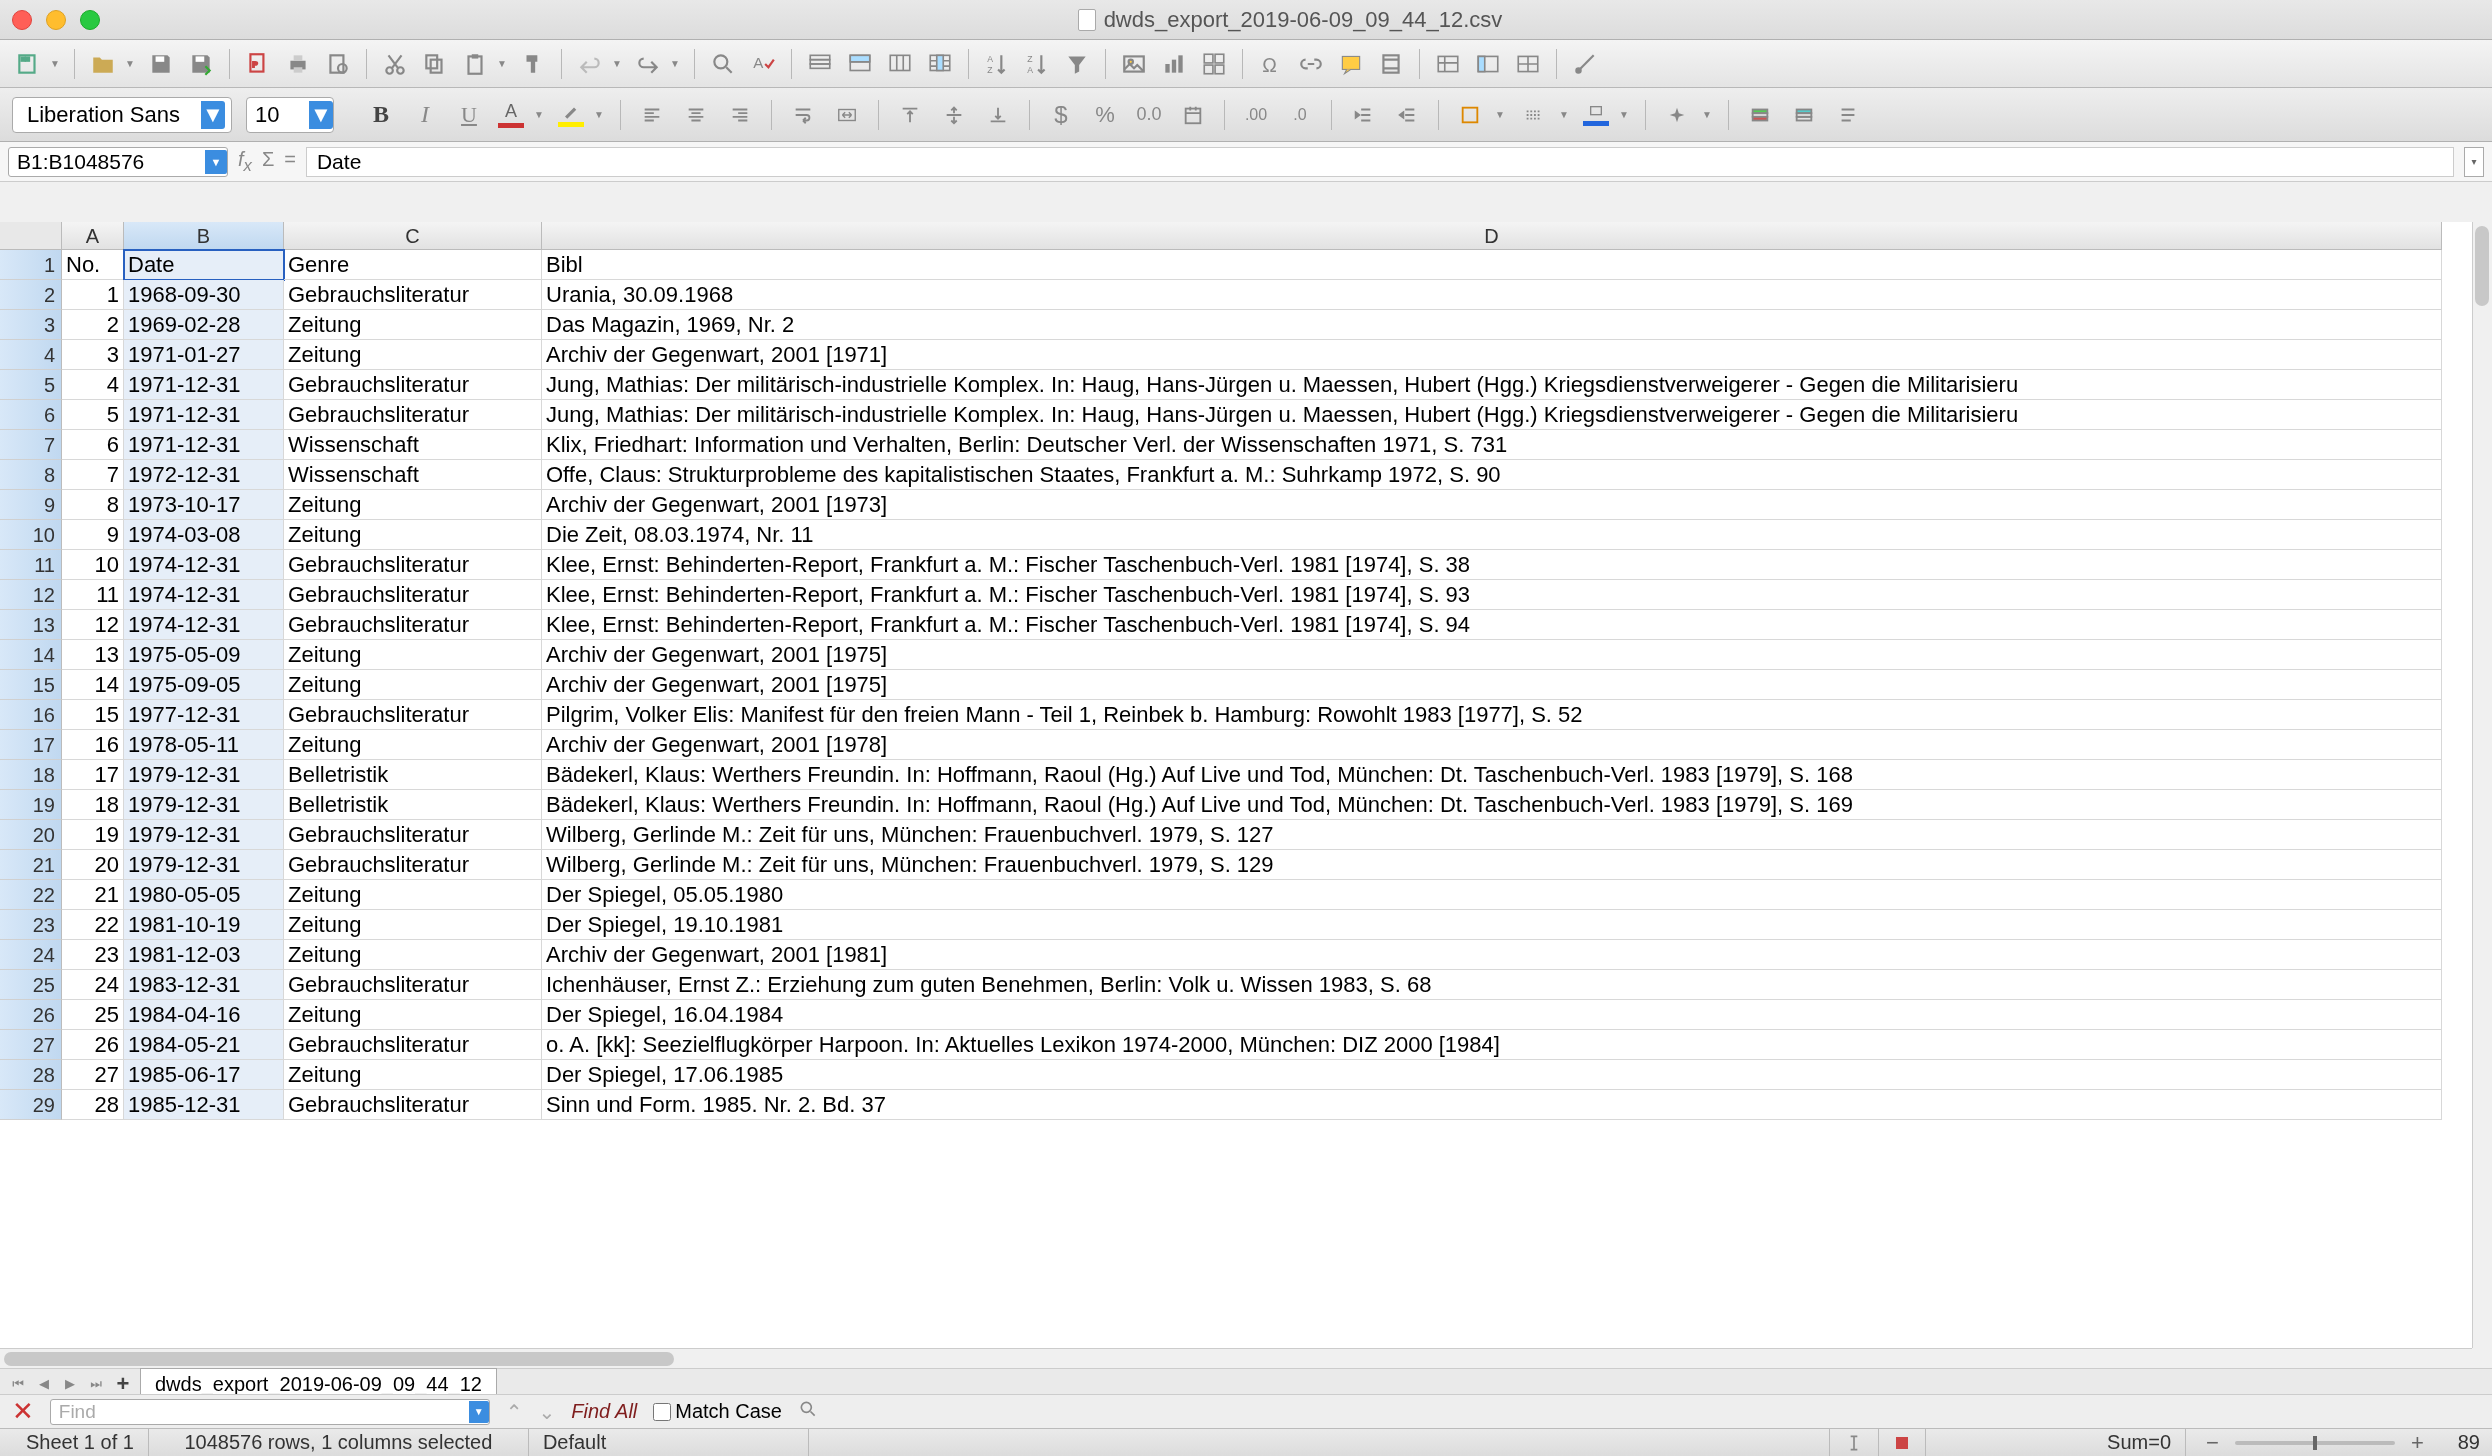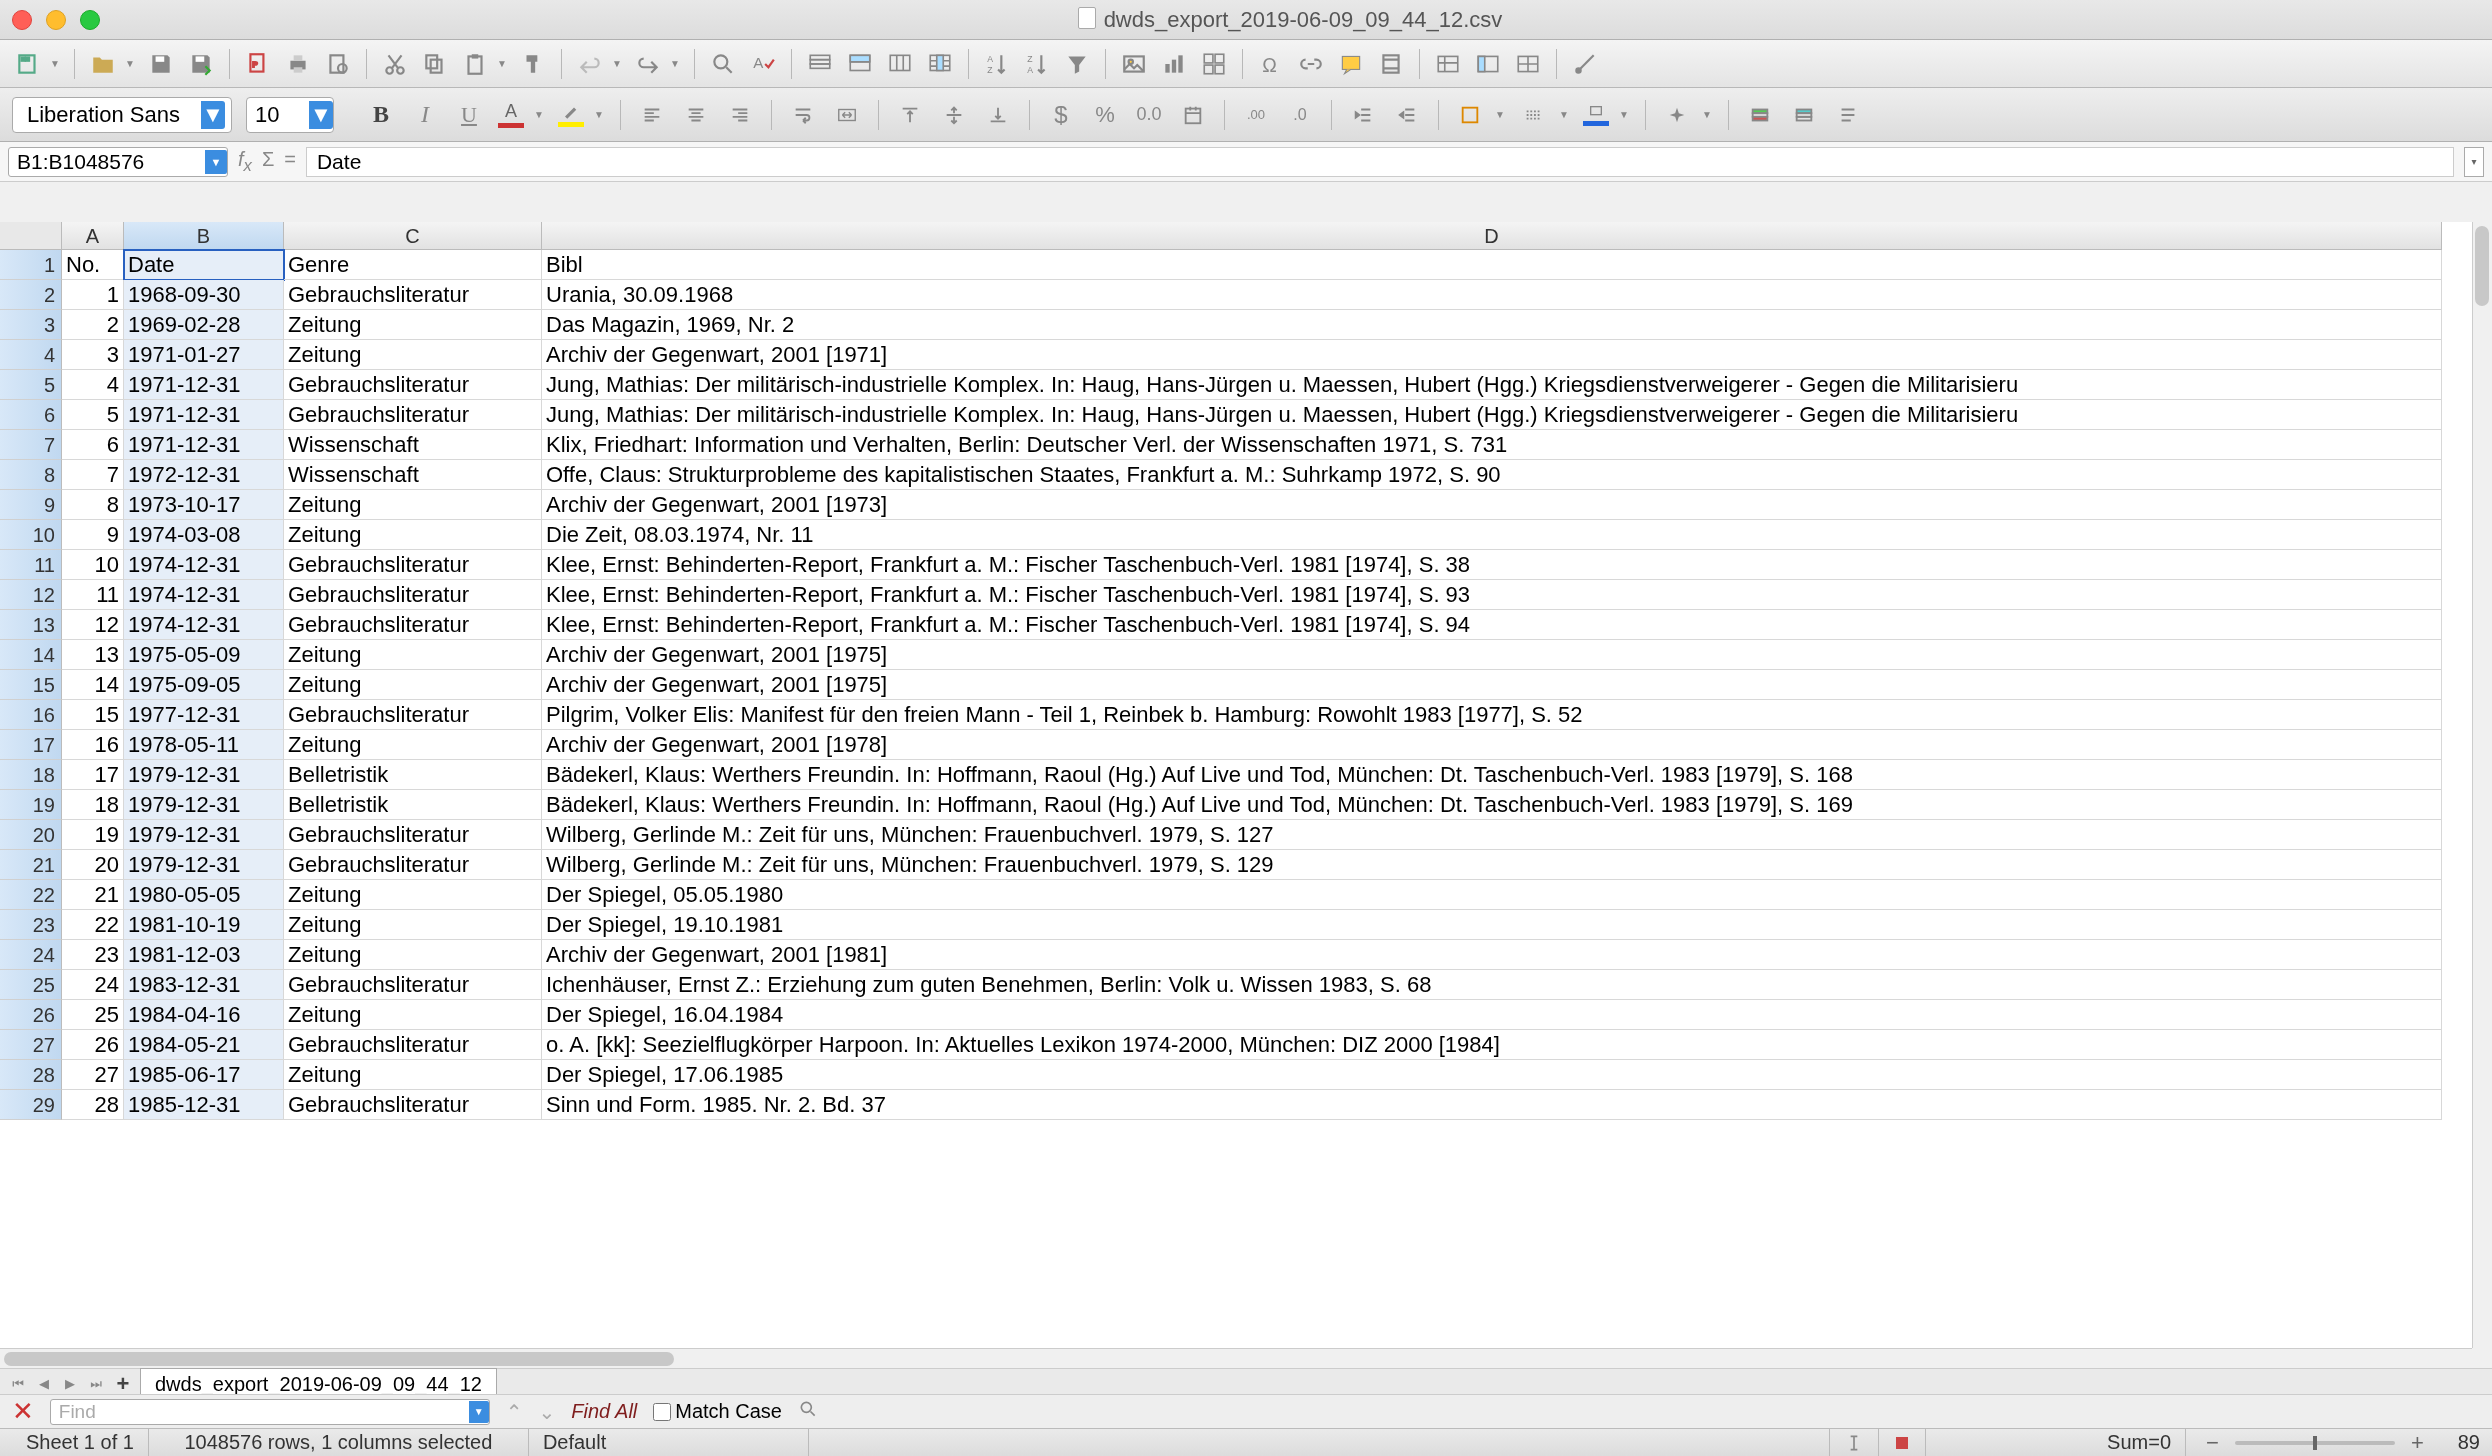--- a/index.html
+++ b/index.html
@@ -5,21 +5,21 @@
 * { box-sizing: border-box; margin: 0; padding: 0; }
 body { font-family: -apple-system, "Liberation Sans", Arial, sans-serif; font-size: 13px; background: #f0f0f0; overflow: hidden; width: 2492px; height: 1456px; }
 
 
 .titlebar { height: 40px; background: linear-gradient(#e8e8e8, #dcdcdc); display: flex; align-items: center; padding: 0 12px; border-bottom: 1px solid #b0b0b0; }
 .traffic-lights { display: flex; gap: 14px; }
 .tl { width: 20px; height: 20px; border-radius: 50%; }
 .tl.red { background: #ff5f57; border: 1px solid #e0443e; }
 .tl.yellow { background: #ffbd2e; border: 1px solid #dea123; }
 .tl.green { background: #28c940; border: 1px solid #1aab29; }
-.title-center { flex: 1; display: flex; justify-content: center; align-items: flex-start; gap: 8px; color: #555; font-size: 22px; }
+.title-center { flex: 1; display: flex; justify-content: center; align-items: center; gap: 8px; color: #555; font-size: 22px; }
 .doc-icon { width: 18px; height: 22px; background: #fff; border: 1px solid #aaa; border-radius: 2px; position: relative; }
 
 
 .toolbar { height: 48px; background: linear-gradient(#f4f4f4, #e4e4e4); border-bottom: 1px solid #b8b8b8; display: flex; align-items: center; padding: 0 10px; gap: 4px; }
 .tbtn { width: 36px; height: 36px; display: flex; align-items: center; justify-content: center; border-radius: 4px; color: #666; cursor: pointer; }
 .tbtn svg { width: 26px; height: 26px; }
 .tsep { width: 1px; height: 30px; background: #b8b8b8; margin: 0 6px; }
 .dropdown-arrow { width: 10px; display: flex; align-items: center; justify-content: center; color: #888; margin-right: 4px; font-size: 10px; cursor: pointer; }
 
 
@@ -407,21 +407,21 @@
       <span style="font-size:18px;color:#888">0.0</span>
     </div>
   <div class="fbtn">
       <svg width="22" height="22" viewBox="0 0 24 24" stroke="#888" stroke-width="2" fill="none">
         <rect x="4" y="5" width="16" height="16"></rect>
         <path d="M4 10h16M9 3v4M15 3v4"></path>
       </svg>
     </div>
   <div class="tsep"></div>
   <div class="fbtn">
-      <span style="font-size:13px;color:#888">.00</span>
+      <span style="font-size:16px;color:#888">.00</span>
     </div>
   <div class="fbtn">
       <span style="font-size:16px;color:#888">.0</span>
     </div>
   <div class="tsep"></div>
   <div class="fbtn">
       <svg width="22" height="22" viewBox="0 0 24 24" stroke="#888" stroke-width="2">
         <path d="M10 6h10M10 12h10M10 18h10M4 9l4 3-4 3z" fill="#888"></path>
       </svg>
     </div>

